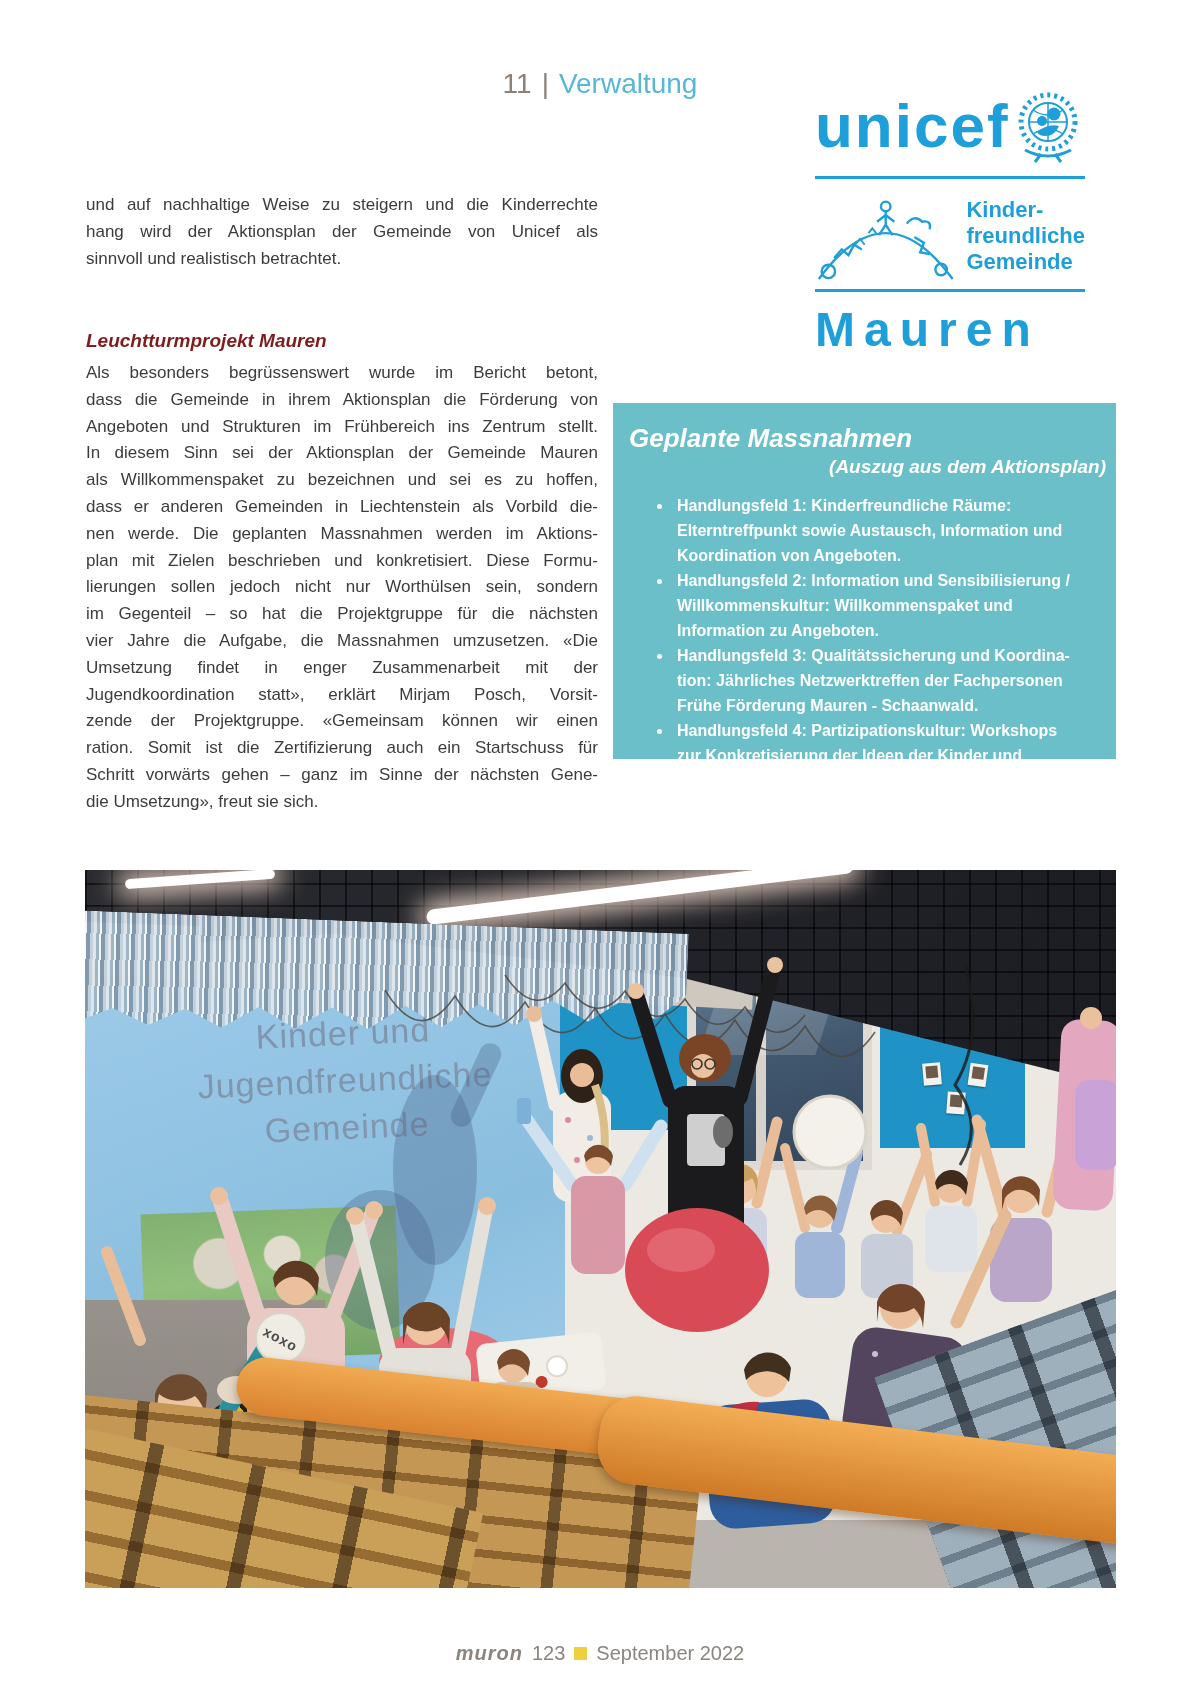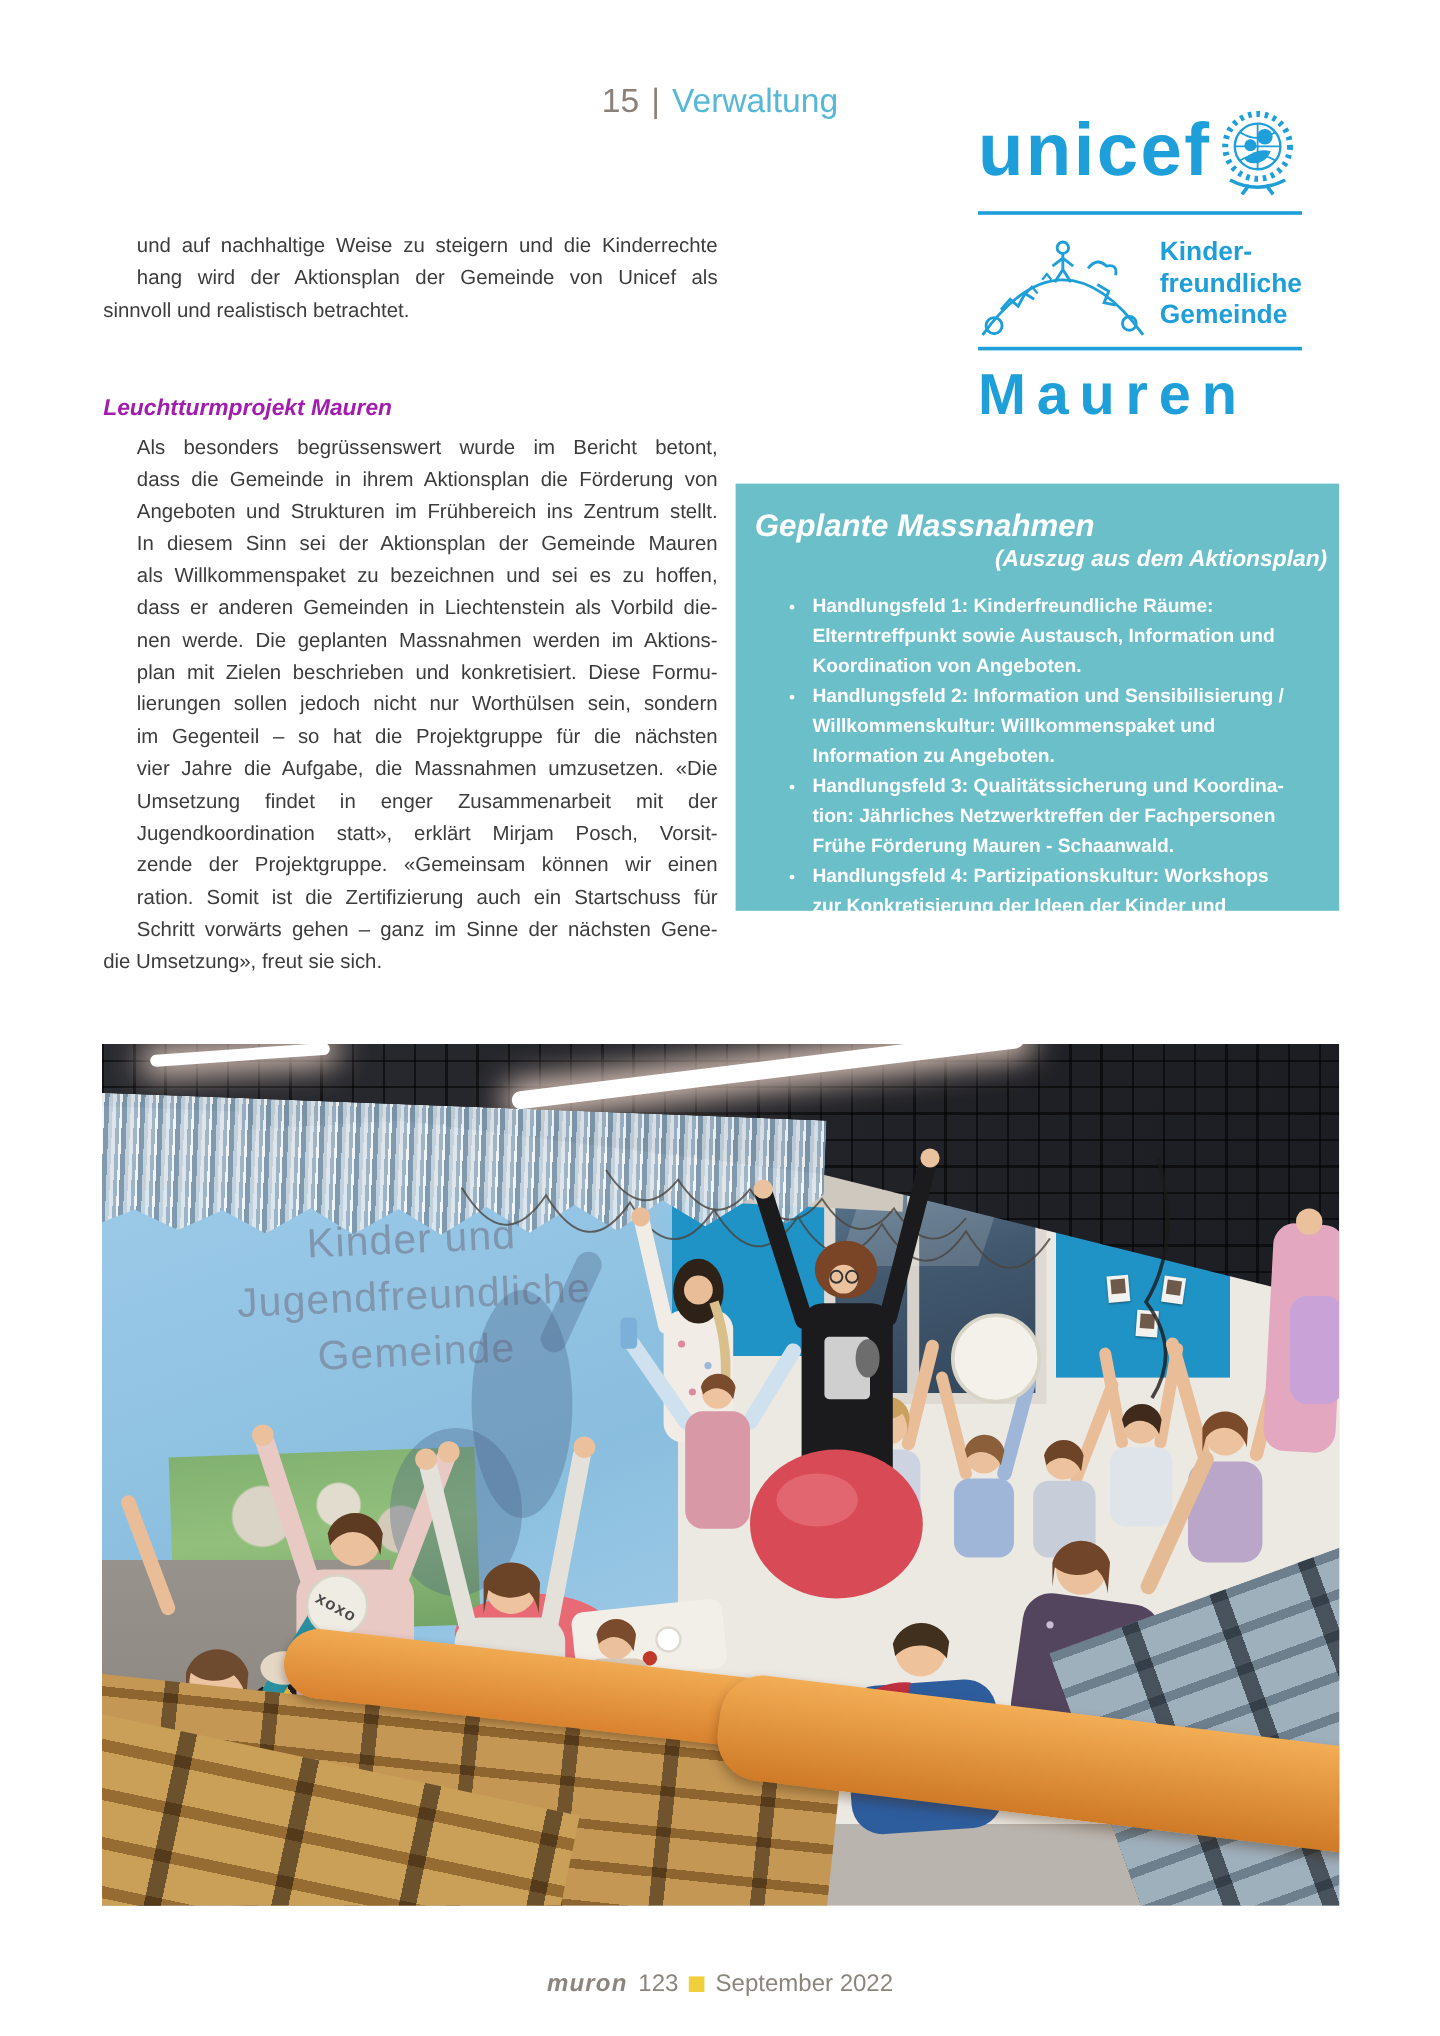--- a/index.html
+++ b/index.html
@@ -7,25 +7,25 @@
         font-family:"Liberation Sans",sans-serif;color:#3c3c3c;overflow:hidden;}
 
   
   .hdr{position:absolute;top:68px;left:0;width:100%;text-align:center;font-size:28px;}
   .hdr .num{color:#8c8178;}
   .hdr .sep{color:#8c8178;margin:0 10px;}
   .hdr .sect{color:#56b7d6;text-align:right;}
 
   
   .para{position:absolute;left:86px;width:512px;font-size:17px;}
-  .para .jl{height:26.8px;line-height:26.8px;text-align:justify;text-align-last:justify;white-space:normal;margin-left:28px;}
+  .para .jl{height:26.8px;line-height:26.8px;text-align:justify;text-align-last:justify;white-space:normal;}
   .para .ll{height:26.8px;line-height:26.8px;text-align:left;}
   .p1{top:192px;}
   .p2{top:360px;}
-  .subhead{position:absolute;left:86px;top:330px;margin:0;font-size:19px;font-weight:bold;font-style:italic;color:#a21caf;}
+  .subhead{position:absolute;left:86px;top:330px;margin:0;font-size:19px;font-weight:bold;font-style:italic;color:#7f1d1d;}
 
   
   .logo{position:absolute;left:815px;top:88px;width:270px;color:#1e9fd9;}
   .logo-row1{display:flex;align-items:flex-start;justify-content:space-between;height:84px;}
   .wordmark{font-size:62px;font-weight:700;letter-spacing:2px;line-height:76px;color:#1e9fd9;}
   .rule{height:3px;background:#1e9fd9;margin:4px 0 10px 0;}
   .logo-row2{display:flex;align-items:flex-start;height:96px;}
   .kfg-label{margin-left:10px;font-size:22px;line-height:26px;font-weight:bold;color:#1e9fd9;padding-top:8px;}
   .muni{font-size:48px;font-weight:bold;letter-spacing:9px;margin-top:8px;color:#1e9fd9;}
 
@@ -97,21 +97,21 @@
   .ftr{position:absolute;left:0;top:1642px;width:100%;display:flex;justify-content:center;align-items:center;gap:9px;font-size:20px;color:#8b857d;}
   .ftr .mag{font-style:italic;font-weight:bold;letter-spacing:1px;}
   .ftr .sq{width:13px;height:13px;background:#f0cf3c;}
 </style>
 </head>
 <body>
 
 <div class="page">
 
   <div class="hdr">
-    <span class="num">15</span><span class="sep">|</span><span class="sect">Verwaltung</span>
+    <span class="num">11</span><span class="sep">|</span><span class="sect">Verwaltung</span>
   </div>
 
   <div class="para p1">
       <div class="jl">und auf nachhaltige Weise zu steigern und die Kinderrechte</div>
       <div class="jl">hang wird der Aktionsplan der Gemeinde von Unicef als</div>
       <div class="ll">sinnvoll und realistisch betrachtet.</div>
     </div>
   <h3 class="subhead">Leuchtturmprojekt Mauren</h3>
   <div class="para p2">
       <div class="jl">Als besonders begrüssenswert wurde im Bericht betont,</div>

